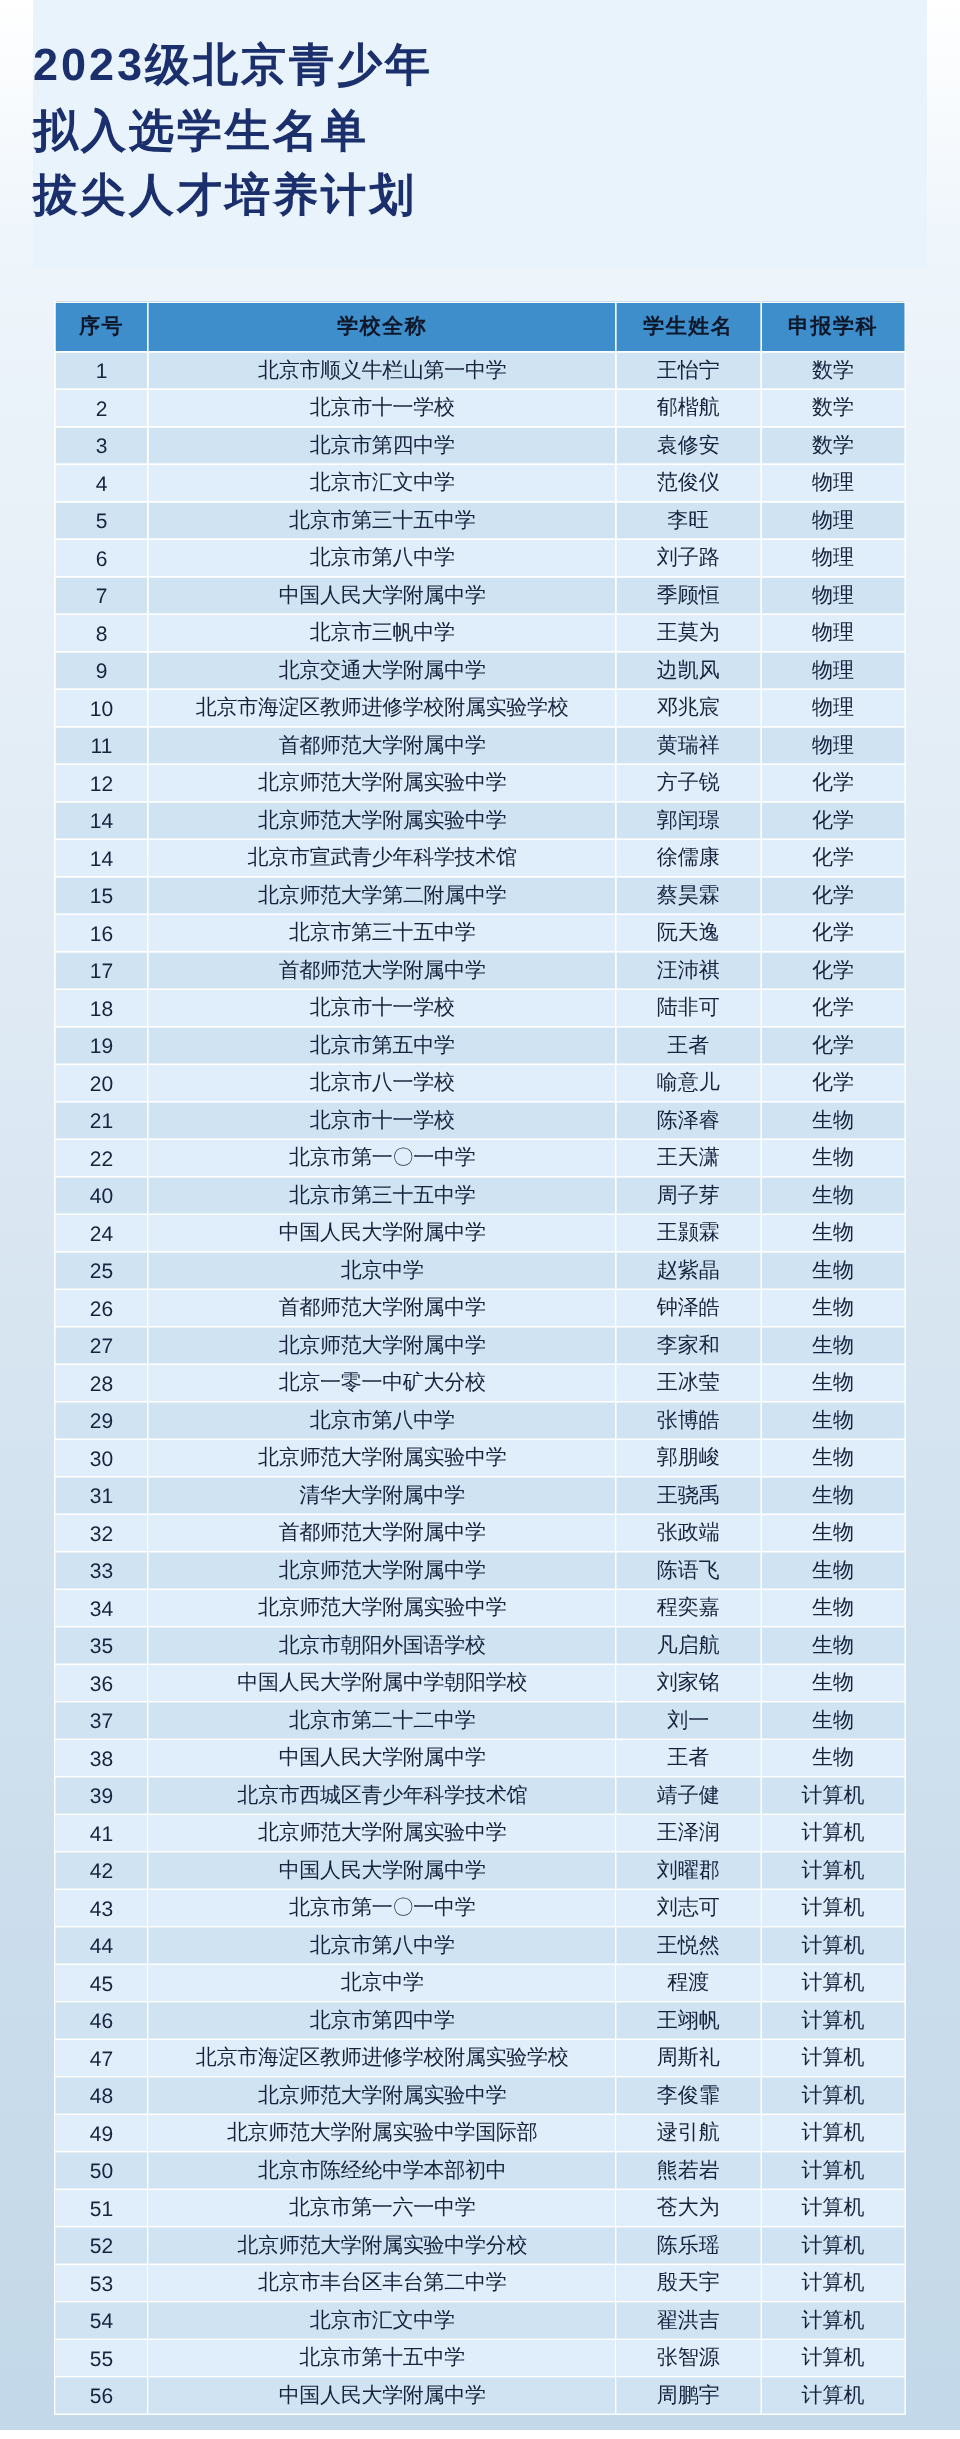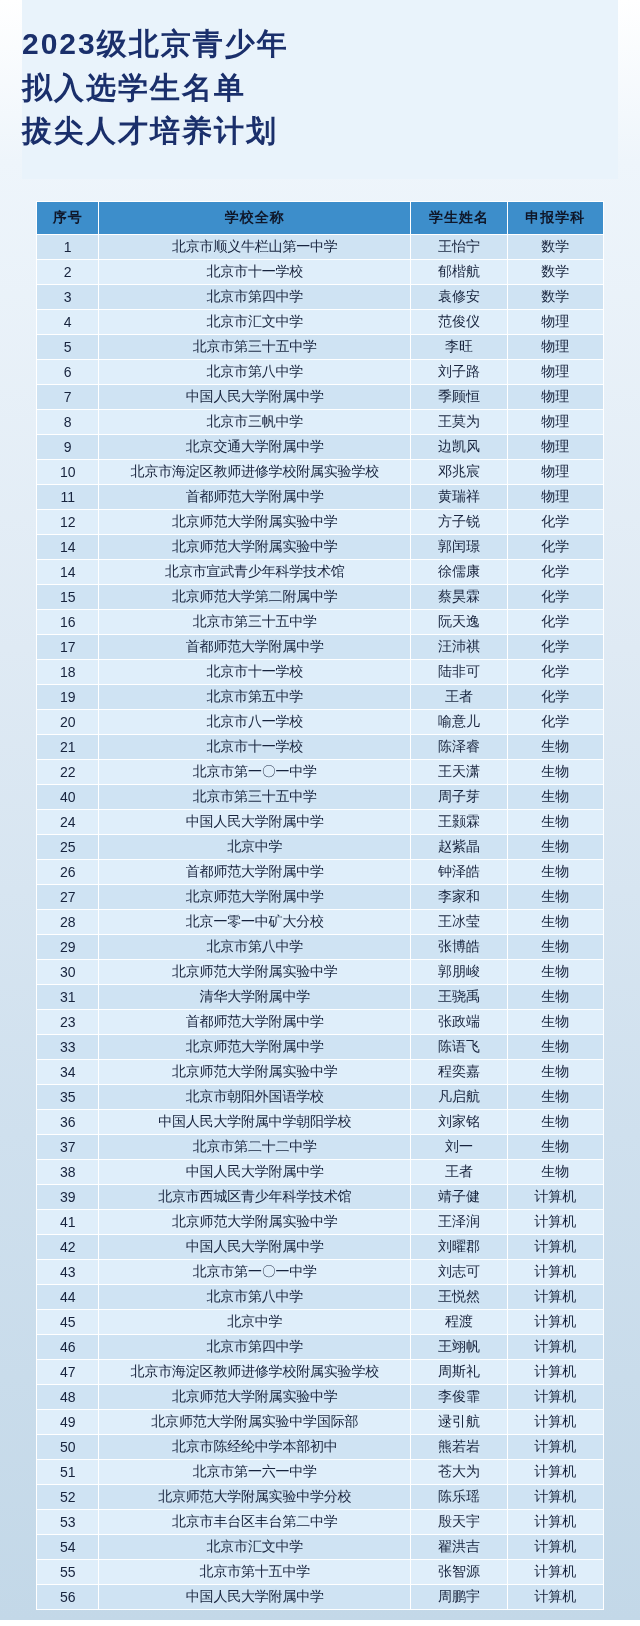--- a/index.html
+++ b/index.html
@@ -280,21 +280,21 @@
             <td>郭朋峻</td>
             <td>生物</td>
           </tr>
           <tr>
             <td>31</td>
             <td class="school">清华大学附属中学</td>
             <td>王骁禹</td>
             <td>生物</td>
           </tr>
           <tr>
-            <td>23</td>
+            <td>32</td>
             <td class="school">首都师范大学附属中学</td>
             <td>张政端</td>
             <td>生物</td>
           </tr>
           <tr>
             <td>33</td>
             <td class="school">北京师范大学附属中学</td>
             <td>陈语飞</td>
             <td>生物</td>
           </tr>

